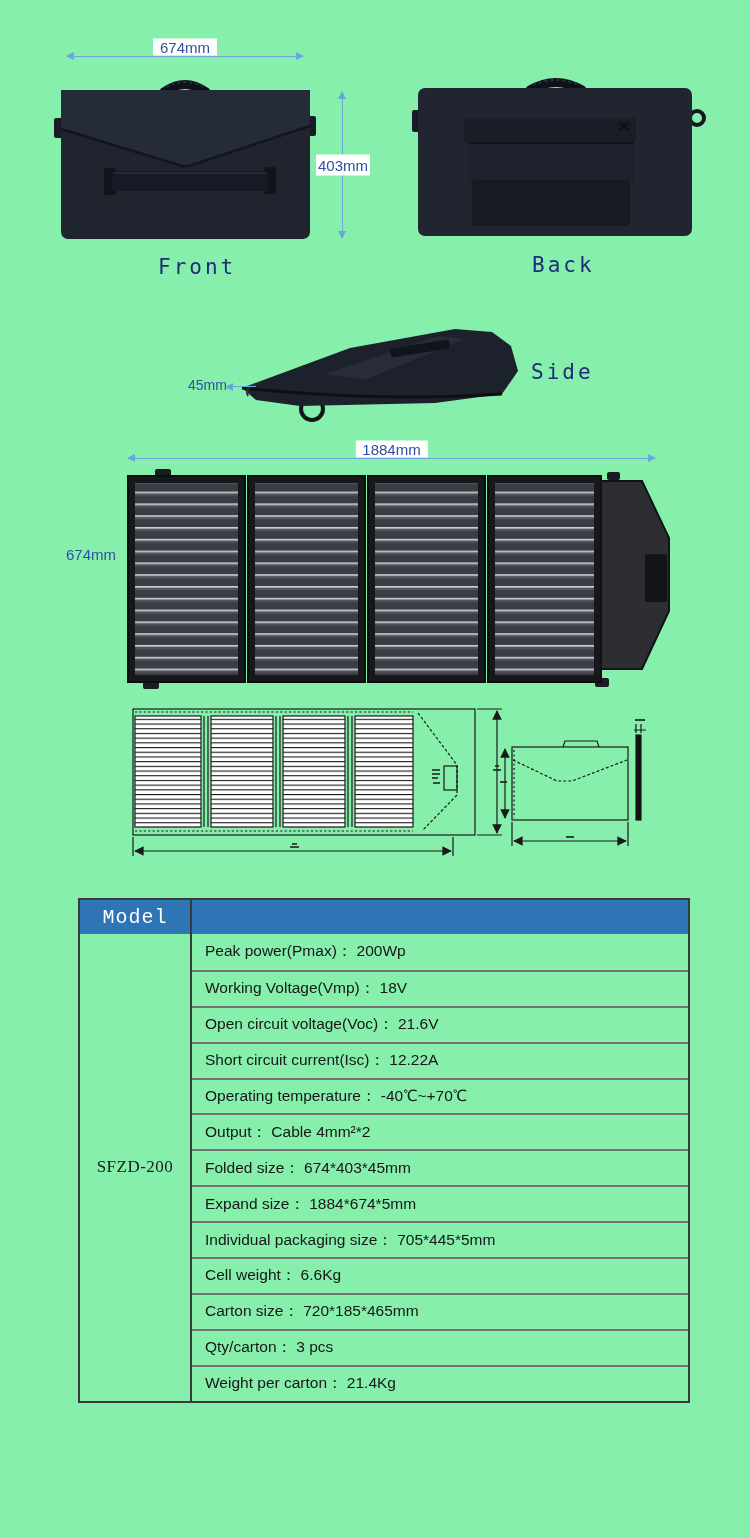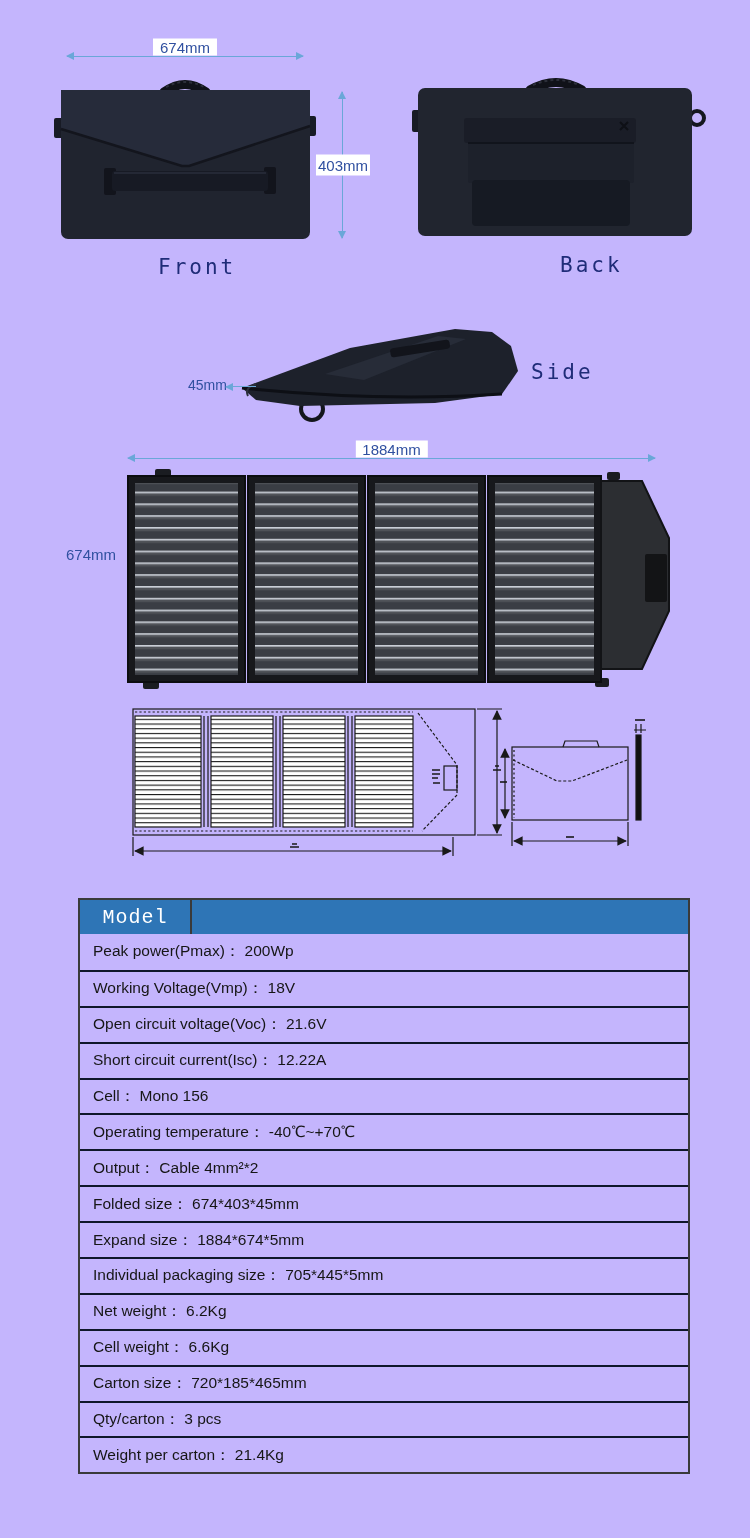--- a/index.html
+++ b/index.html
@@ -1,16 +1,16 @@
 <!DOCTYPE html>
 <html><head>
 <meta charset="utf-8">
 <style>
   html,body{margin:0;padding:0;background:#fff;}
-  #page{position:relative;width:750px;height:1538px;background:#c4b5fd;overflow:hidden;
+  #page{position:relative;width:750px;height:1538px;background:#86efac;overflow:hidden;
         font-family:"Liberation Sans",sans-serif;}
 
   
   .h-arrow{position:absolute;height:0;border-top:1.6px solid #6aa7d8;}
   .h-arrow:before,.h-arrow:after{content:"";position:absolute;top:-4.8px;width:0;height:0;
         border-top:4px solid transparent;border-bottom:4px solid transparent;}
   .h-arrow:before{left:-1px;border-right:8px solid #6aa7d8;}
   .h-arrow:after{right:-1px;border-left:8px solid #6aa7d8;}
   .h-arrow .dim{position:absolute;left:50%;top:-10px;transform:translate(-50%,-50%);
         background:#fff;padding:0 7px;color:#3050a0;font-size:15px;white-space:nowrap;}
@@ -38,21 +38,21 @@
   #spec-table{position:absolute;left:78px;top:898px;width:608px;
         border:2px solid #3a3a3a;display:flex;flex-direction:column;}
   .tbl-header{display:flex;height:34px;background:#2e75b6;color:#fff;
         font-family:"Liberation Mono",monospace;font-size:20px;letter-spacing:1px;}
   .th-model{width:110px;border-right:2px solid #3a3a3a;display:flex;align-items:center;justify-content:center;}
   .th-specs{flex:1;display:flex;align-items:center;justify-content:center;}
   .tbl-body{display:flex;}
   .model-cell{width:110px;border-right:2px solid #3a3a3a;display:flex;align-items:center;justify-content:center;
         font-family:"Liberation Serif",serif;font-size:17px;color:#1c1c1c;letter-spacing:0.5px;}
   .spec-col{flex:1;display:flex;flex-direction:column;}
-  .spec-row{height:35.9px;border-top:2px solid #0f172a;display:flex;align-items:center;
+  .spec-row{height:35.9px;border-top:2px solid #737373;display:flex;align-items:center;
         padding-left:13px;font-size:15.5px;color:#161616;box-sizing:border-box;white-space:pre;}
   .spec-row:first-child{border-top:none;}
 </style>
 </head>
 <body>
 
 <div id="page">
 
   <div>
 
@@ -85,21 +85,21 @@
       <circle cx="285" cy="44" r="7" fill="none" stroke="#15171f" stroke-width="4"></circle>
       <rect x="6" y="14" width="274" height="148" rx="7" fill="#21252f"></rect>
       <rect x="52" y="44" width="172" height="25" rx="3" fill="#1a1d27"></rect>
       <path d="M208 48 l8 8 M216 48 l-8 8" stroke="#0e1016" stroke-width="2"></path>
       <rect x="56" y="69" width="166" height="40" rx="2" fill="#1d212b"></rect>
       <rect x="60" y="106" width="158" height="46" rx="4" fill="#161a23"></rect>
       <path d="M56 69 h166" stroke="#11141c" stroke-width="2"></path>
     </svg>
 
     <div class="view-label" style="left:158px;top:255px;">Front</div>
-    <div class="view-label" style="left:532px;top:253px;margin-left:28px;">Back</div>
+    <div class="view-label" style="left:532px;top:253px;">Back</div>
   </div>
 
   <div>
     <svg class="photo" style="left:230px;top:316px;" width="300" height="114" viewBox="0 0 300 114">
       <circle cx="82" cy="93" r="11" fill="none" stroke="#14161c" stroke-width="4"></circle>
       <polygon points="12,72 120,32 225,13 262,16 281,30 288,55 272,78 205,87 70,90 26,84" fill="#1d212b"></polygon>
       <polygon points="95,58 208,20 236,23 134,64" fill="#272c38"></polygon>
       <path d="M12 72 Q150 86 272 78" fill="none" stroke="#0d0f15" stroke-width="3"></path>
       <rect x="160" y="28" width="60" height="9" rx="3" fill="#12141b" transform="rotate(-9 190 32)"></rect>
       <path d="M26 68 q-12 4 -8 12" fill="none" stroke="#2c303c" stroke-width="2"></path>
@@ -192,32 +192,31 @@
       <path d="M534 30 H546 M536 24 V33 M541 24 V33"></path>
       <path d="M535 20 h10" stroke-width="1.6"></path>
     </g>
   </svg>
 
   <div id="spec-table">
     <div class="tbl-header">
       <div class="th-model">Model</div>
     </div>
     <div class="tbl-body">
+      <div class="model-cell">SFZD-200</div>
       <div class="spec-col">
         <div class="spec-row">Peak power(Pmax)： 200Wp</div>
         <div class="spec-row">Working Voltage(Vmp)： 18V</div>
         <div class="spec-row">Open circuit voltage(Voc)： 21.6V</div>
         <div class="spec-row">Short circuit current(Isc)： 12.22A</div>
-        <div class="spec-row">Cell： Mono 156</div>
         <div class="spec-row">Operating temperature： -40℃~+70℃</div>
         <div class="spec-row">Output： Cable 4mm²*2</div>
         <div class="spec-row">Folded size： 674*403*45mm</div>
         <div class="spec-row">Expand size： 1884*674*5mm</div>
         <div class="spec-row">Individual packaging size： 705*445*5mm</div>
-        <div class="spec-row">Net weight： 6.2Kg</div>
         <div class="spec-row">Cell weight： 6.6Kg</div>
         <div class="spec-row">Carton size： 720*185*465mm</div>
         <div class="spec-row">Qty/carton： 3 pcs</div>
         <div class="spec-row">Weight per carton： 21.4Kg</div>
       </div>
     </div>
   </div>
 
 </div>
 

